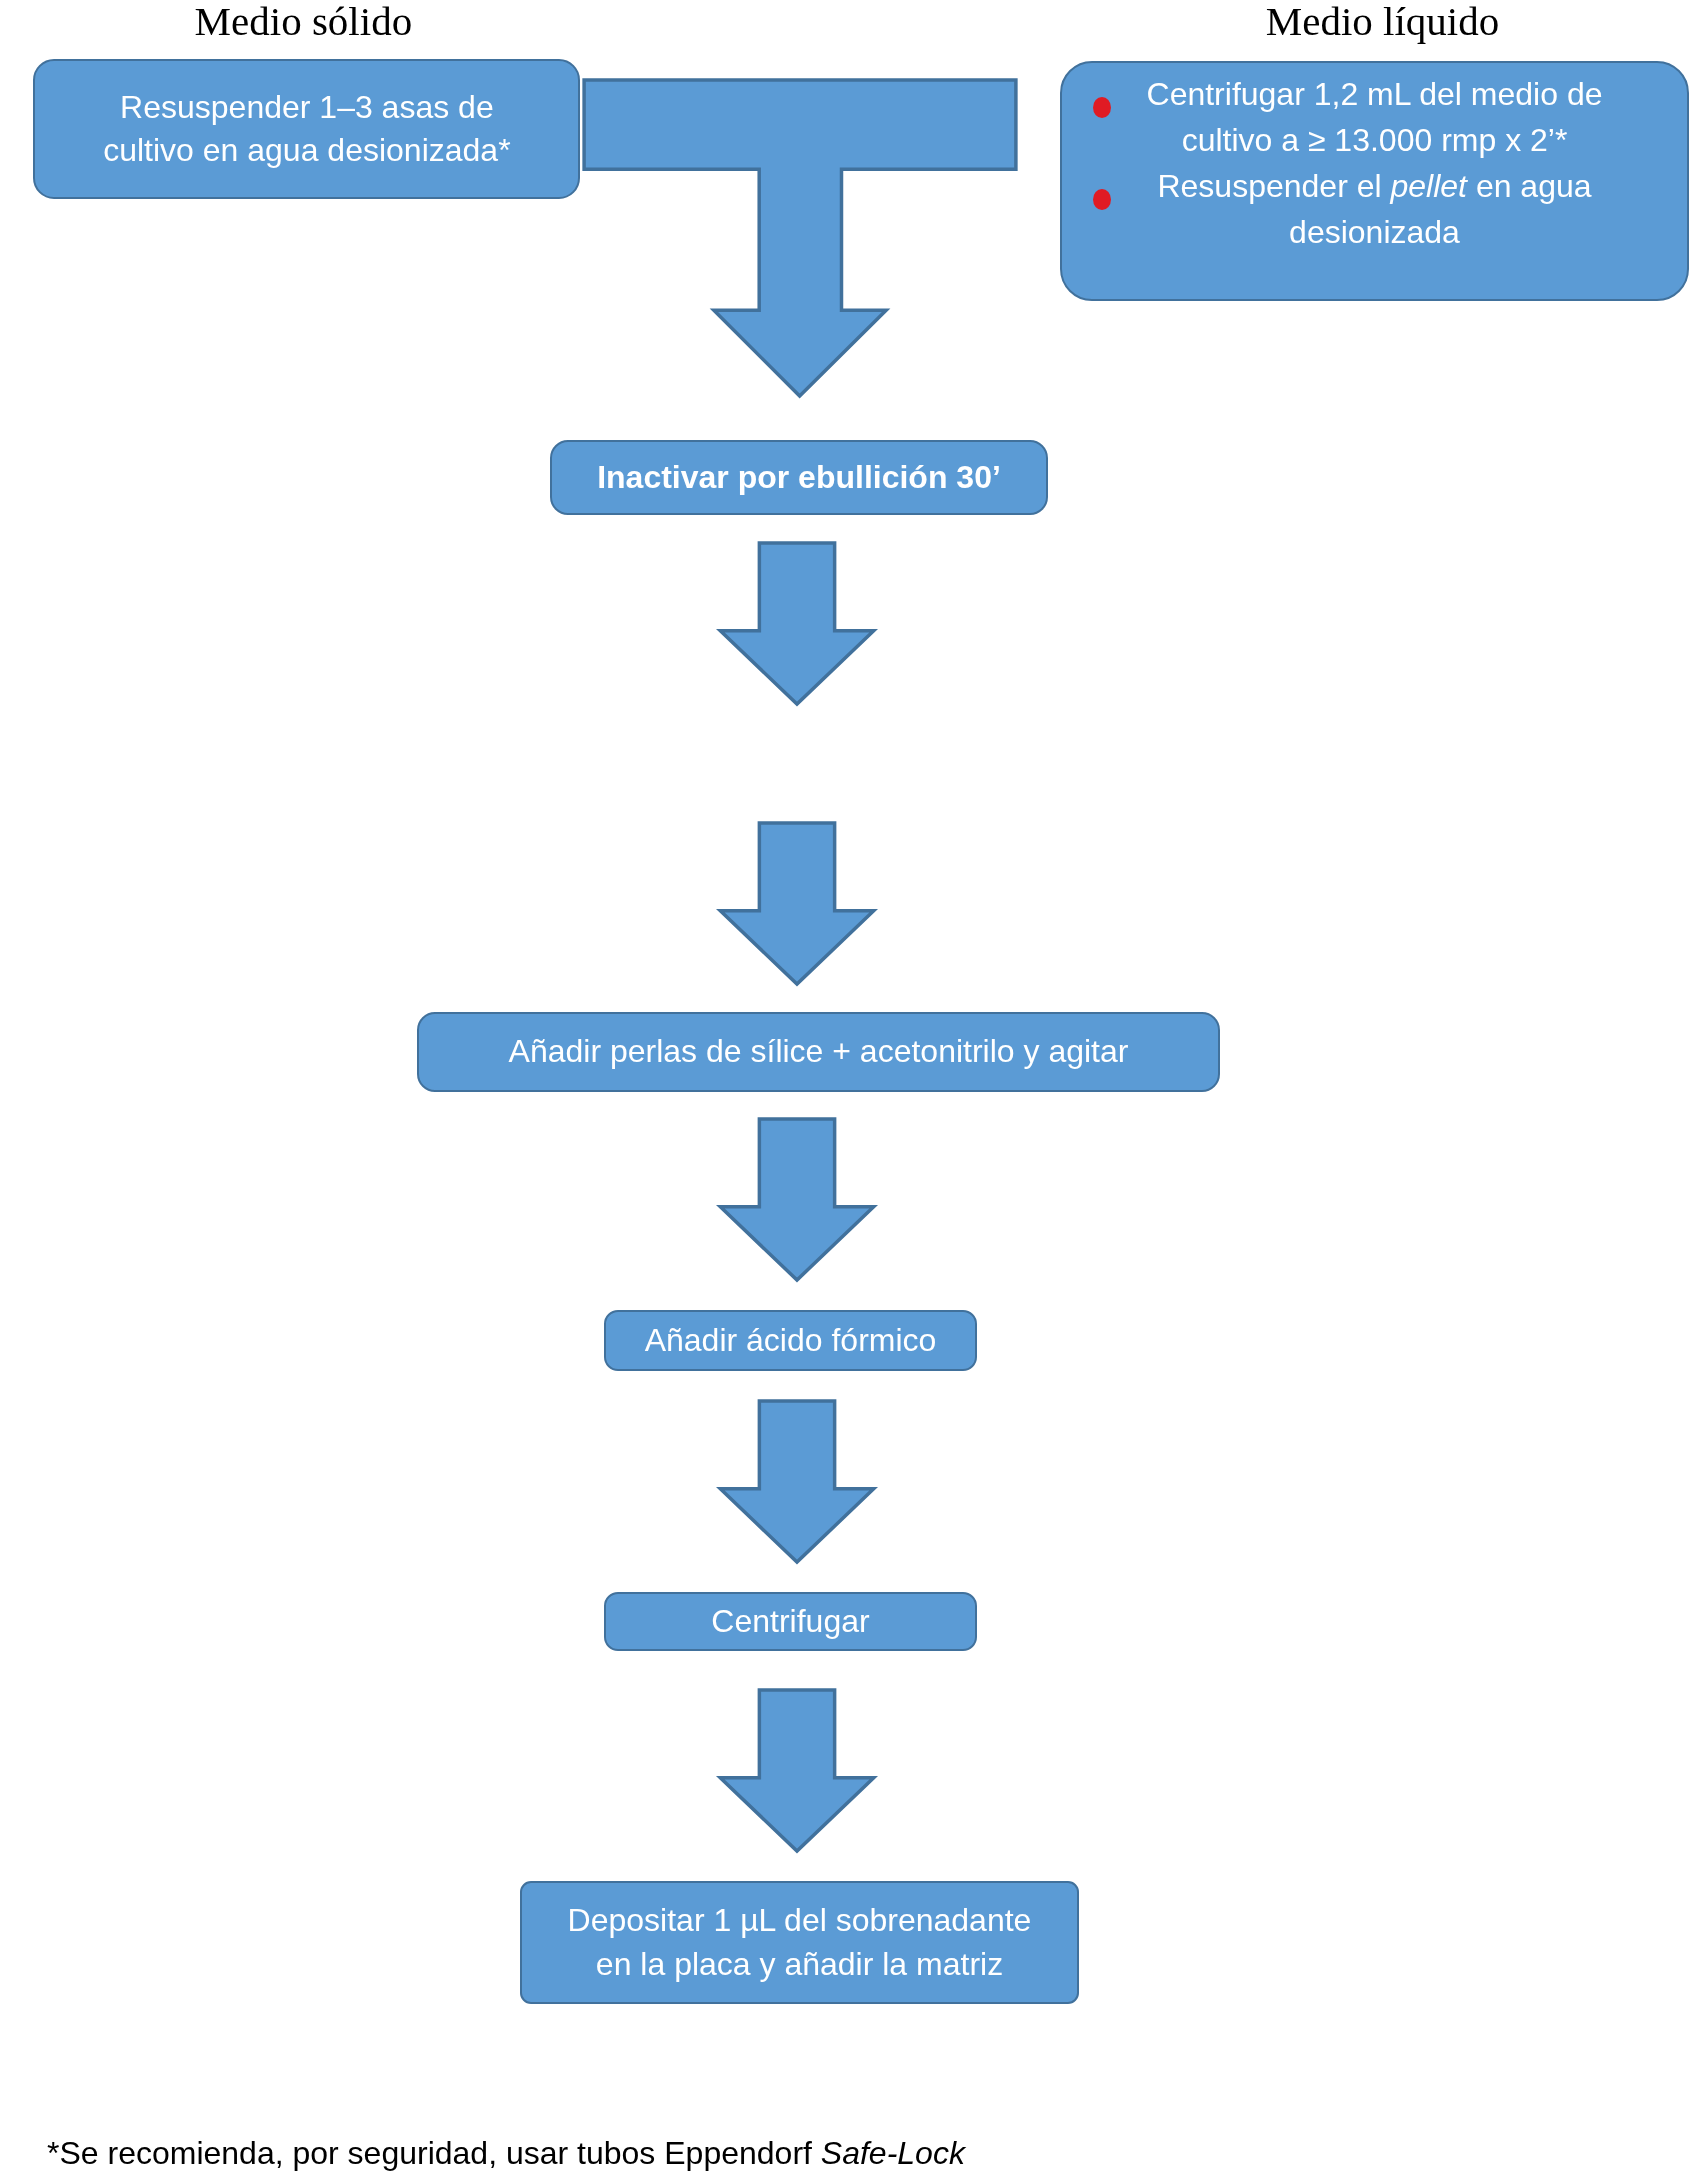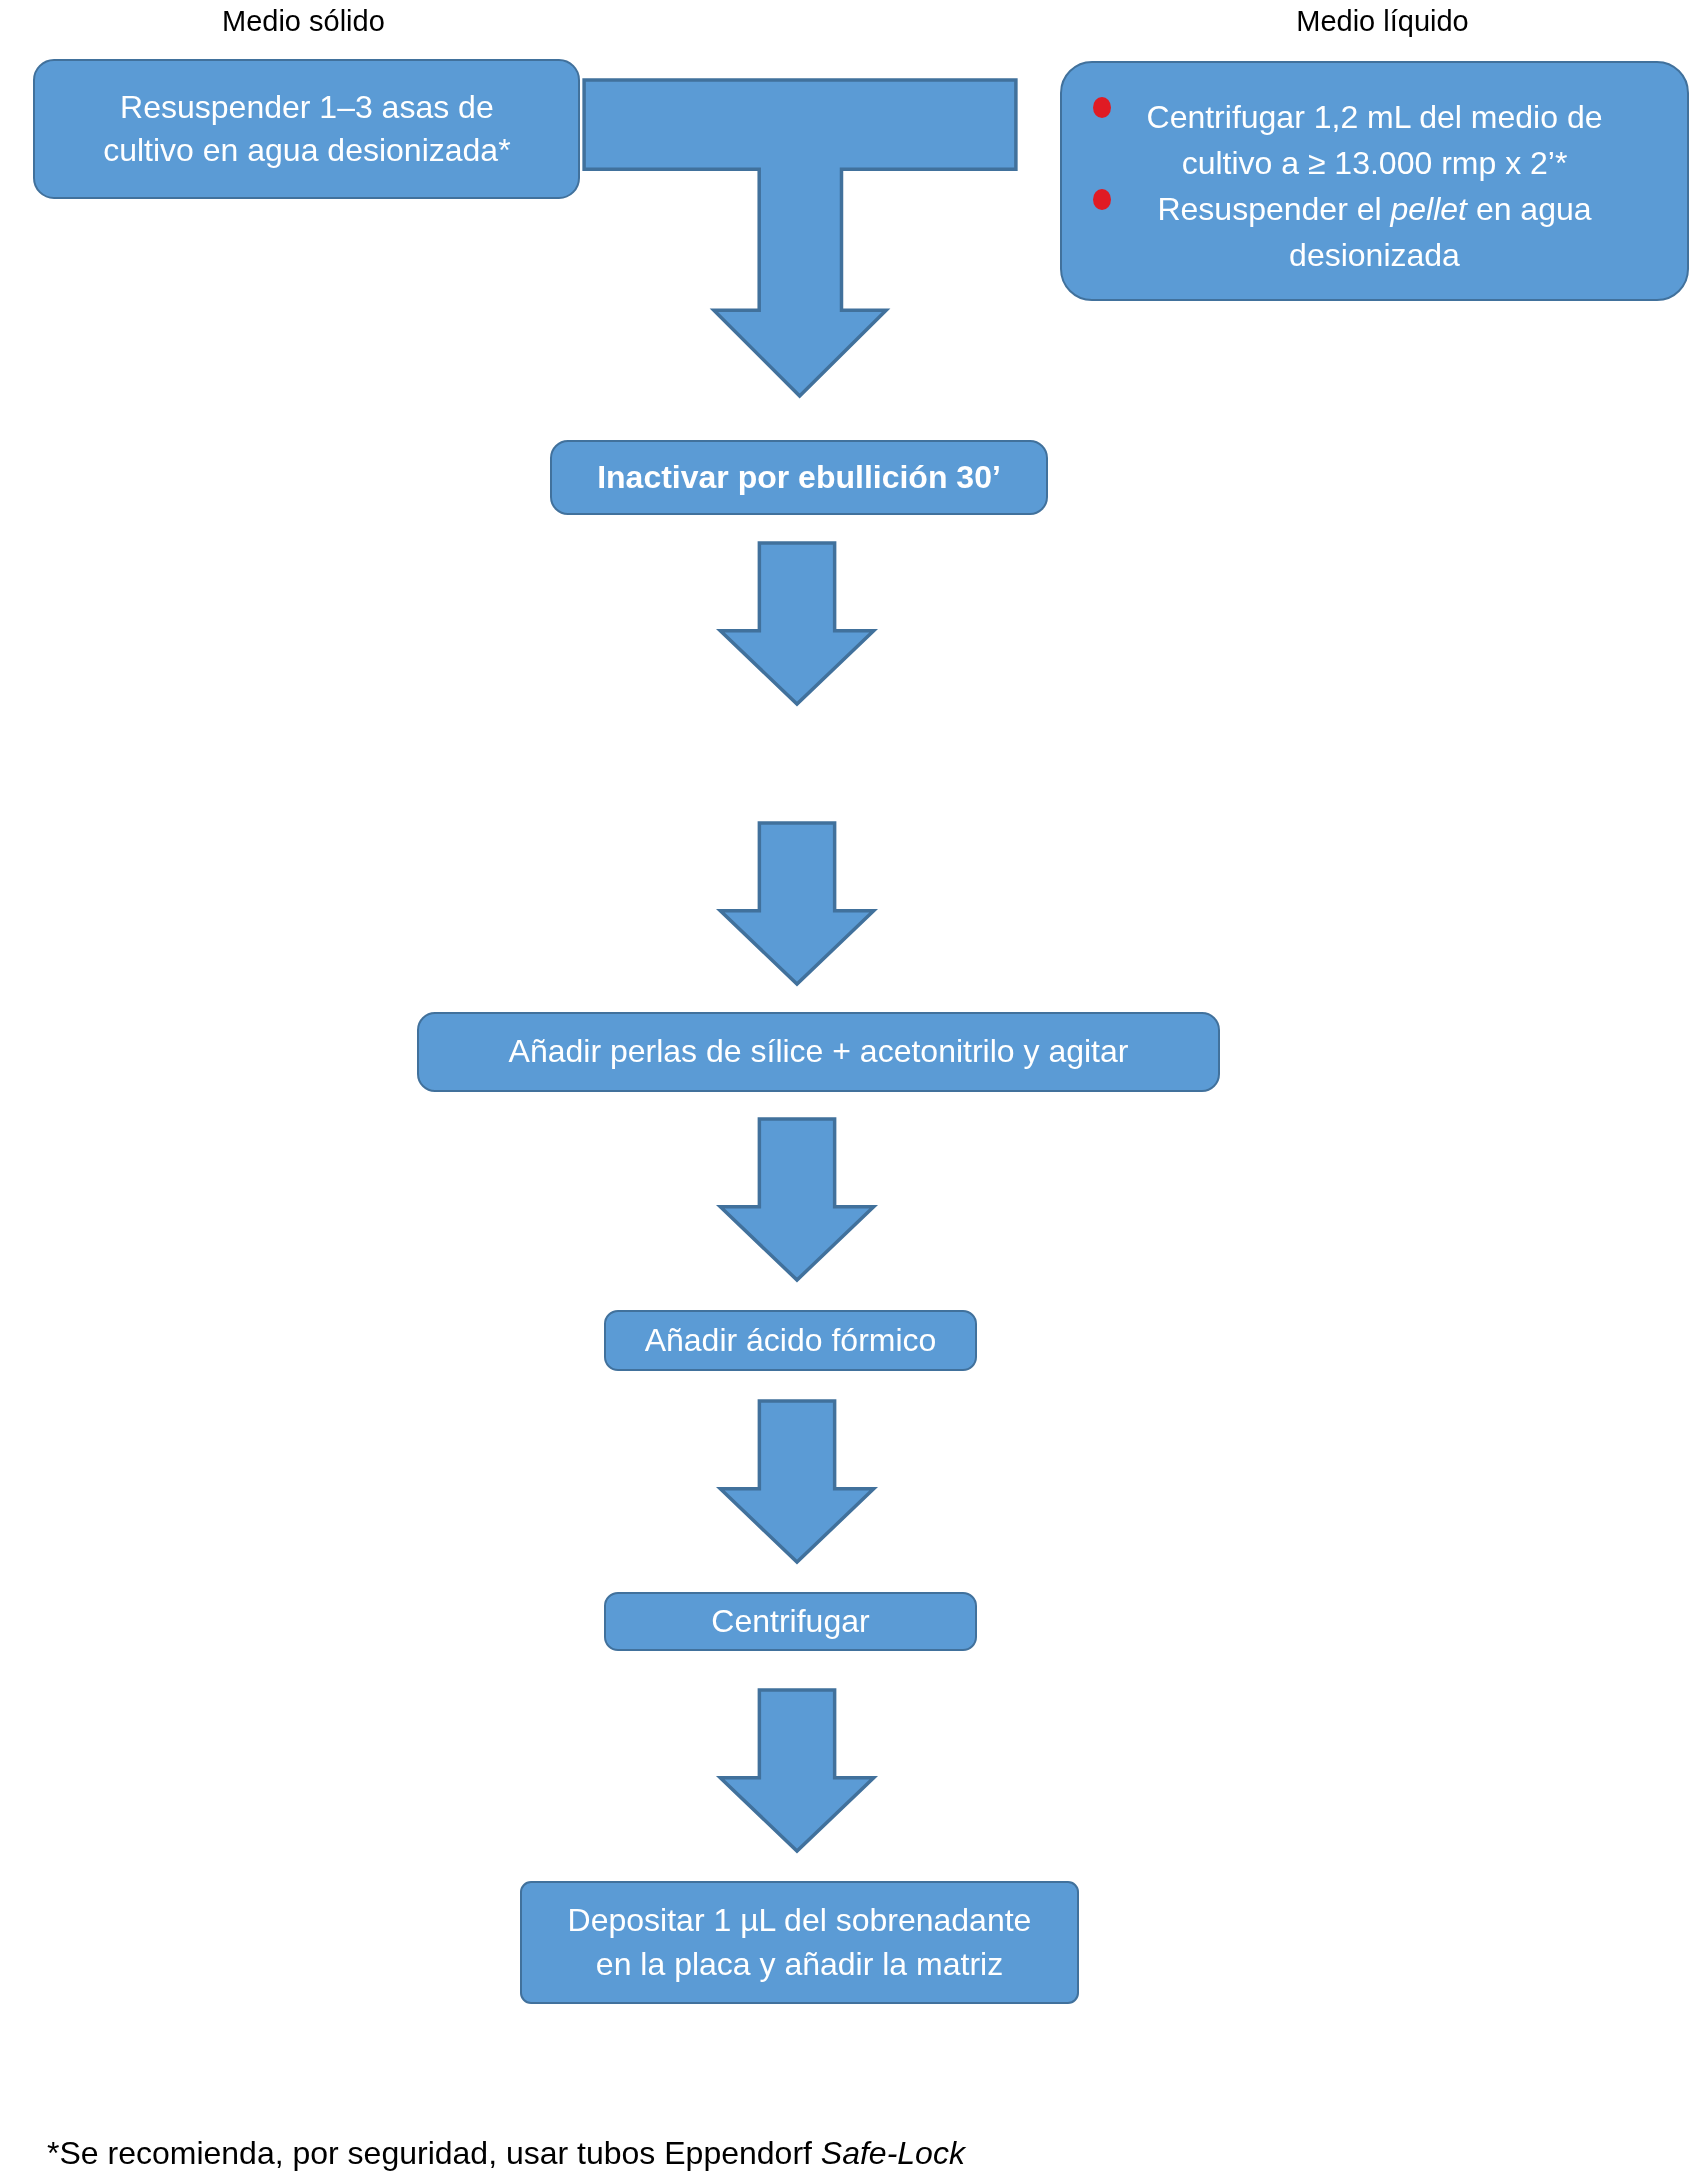--- a/index.html
+++ b/index.html
@@ -16,42 +16,43 @@
     position:relative;
     width:1707px;
     height:2183px;
     background:var(--background);
     overflow:hidden;
   }
   .col-title{
     position:absolute;
     top:0;
     text-align:center;
-    font-size:29px;
+    font-size:41px;
     line-height:42px;
     color:var(--heading-text);
     white-space:nowrap;
+    font-family:Liberation Serif, serif;
   }
   .shape{
     position:absolute;
     box-sizing:border-box;
     background:var(--shape-fill);
     border:2.8px solid var(--shape-border);
     color:var(--shape-text);
     display:flex;
     align-items:center;
     justify-content:center;
     text-align:center;
     font-size:32px;
     line-height:1.35;
   }
   .shape .label{white-space:pre-line;}
   .box-solid   {left:17.4px;   top:59px;   width:547px;  height:140px; border-radius:21px;margin-left:16px;}
   .box-liquid  {left:1060px; top:61px;   width:629px;  height:240px; border-radius:32px;
-                display:block; padding:31px 14px; }
+                display:block; padding:8px 14px; }
   .box-liquid .bullet-row{
     margin:0;
     font-size:32px;
     line-height:46px;
     text-align:center;
     white-space:pre-line;
   }
   .bullet-dot{
     position:absolute;
     width:18px;

